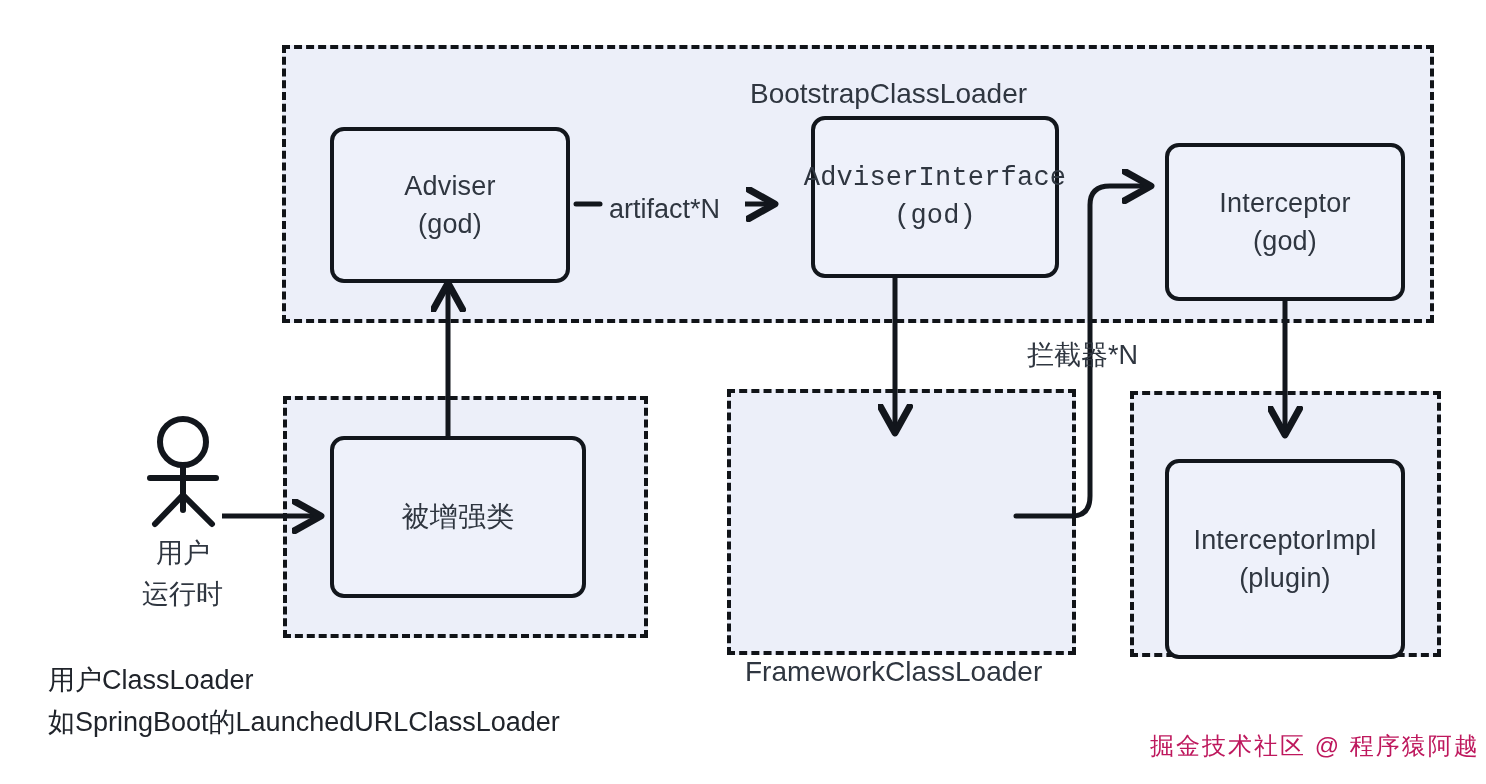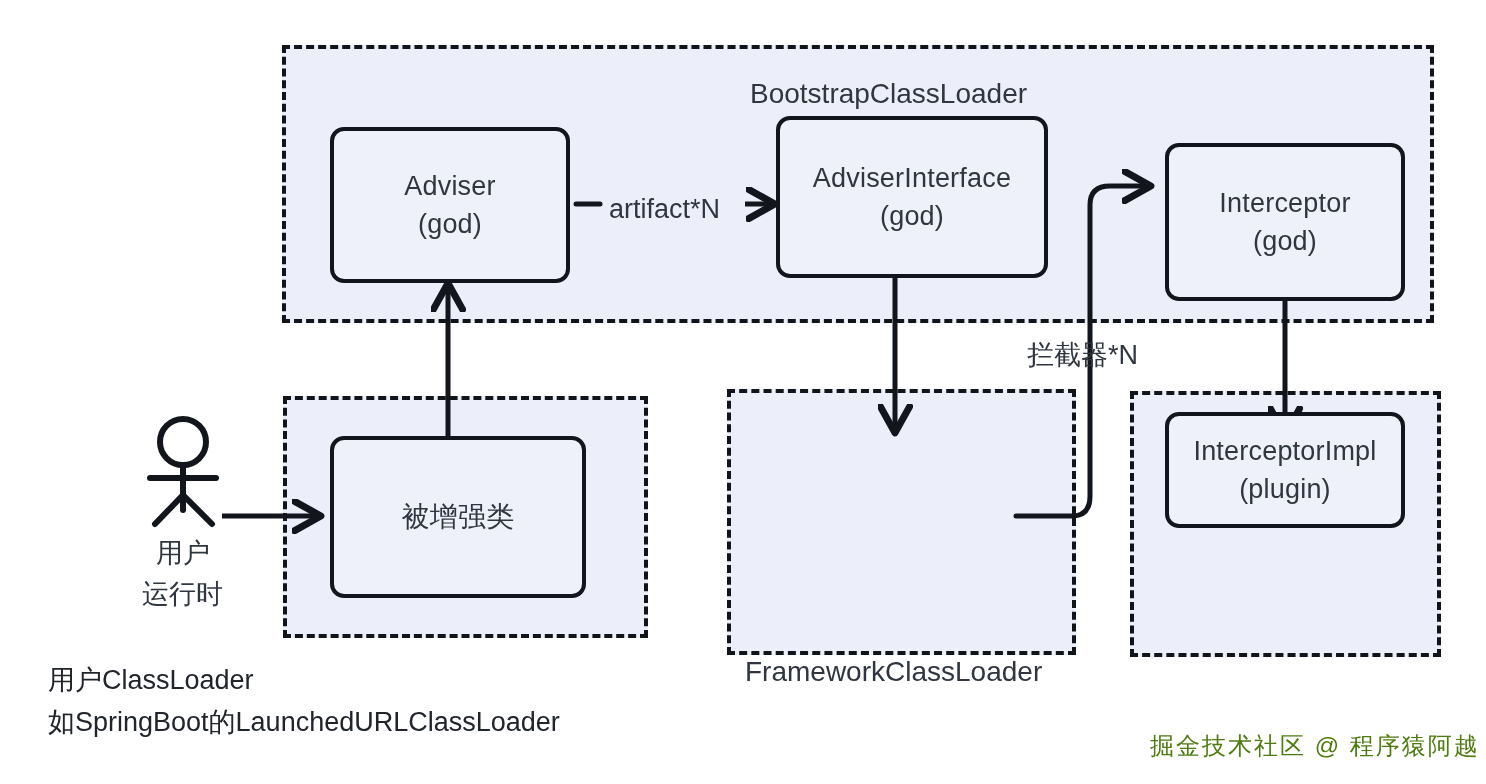--- a/index.html
+++ b/index.html
@@ -66,21 +66,21 @@
     position: absolute;
     color: #20242b;
     font-size: 27px;
     line-height: 1.55;
     white-space: nowrap;
   }
   .footnote .ln { display: block; }
 
   .watermark {
     position: absolute;
-    color: #4d7c0f;
+    color: #be185d;
     font-size: 24px;
     letter-spacing: 2px;
     white-space: nowrap;
     text-align: center;
   }
 </style>
 </head>
 <body>
 
 <div id="canvas">
@@ -148,36 +148,36 @@
       <line x1="183" y1="495" x2="155" y2="524"></line>
       <line x1="183" y1="495" x2="212" y2="524"></line>
     </g>
   </svg>
 
   <div class="node" style="left:330px; top:127px; width:240px; height:156px;">
     <span class="ln">Adviser</span>
     <span class="ln">(god)</span>
   </div>
 
-  <div class="node" style="left:776px; top:116px; width:272px; height:162px;">
+  <div class="node" style="left:811px; top:116px; width:248px; height:162px;font-family:Liberation Mono, monospace;">
     <span class="ln">AdviserInterface</span>
     <span class="ln">(god)</span>
   </div>
 
   <div class="node" style="left:1165px; top:112px; width:240px; height:158px;margin-top:31px;">
     <span class="ln">Interceptor</span>
     <span class="ln">(god)</span>
   </div>
 
   <div class="node cjk" style="left:330px; top:436px; width:256px; height:162px;">
     <span class="ln">被增强类</span>
   </div>
 
 
-  <div class="node" style="left:1165px; top:412px; width:240px; height:116px;">
+  <div class="node" style="left:1165px; top:459px; width:240px; height:200px;">
     <span class="ln">InterceptorImpl</span>
     <span class="ln">(plugin)</span>
   </div>
 
   <div class="label edge-label" style="left:609px; top:190px;">artifact*N</div>
 
   <div class="label edge-label" style="left:1027px; top:336px;">拦截器*N</div>
 
   <div class="label" style="left:156px; top:534px;">用户</div>
   <div class="label" style="left:142px; top:575px;">运行时</div>

